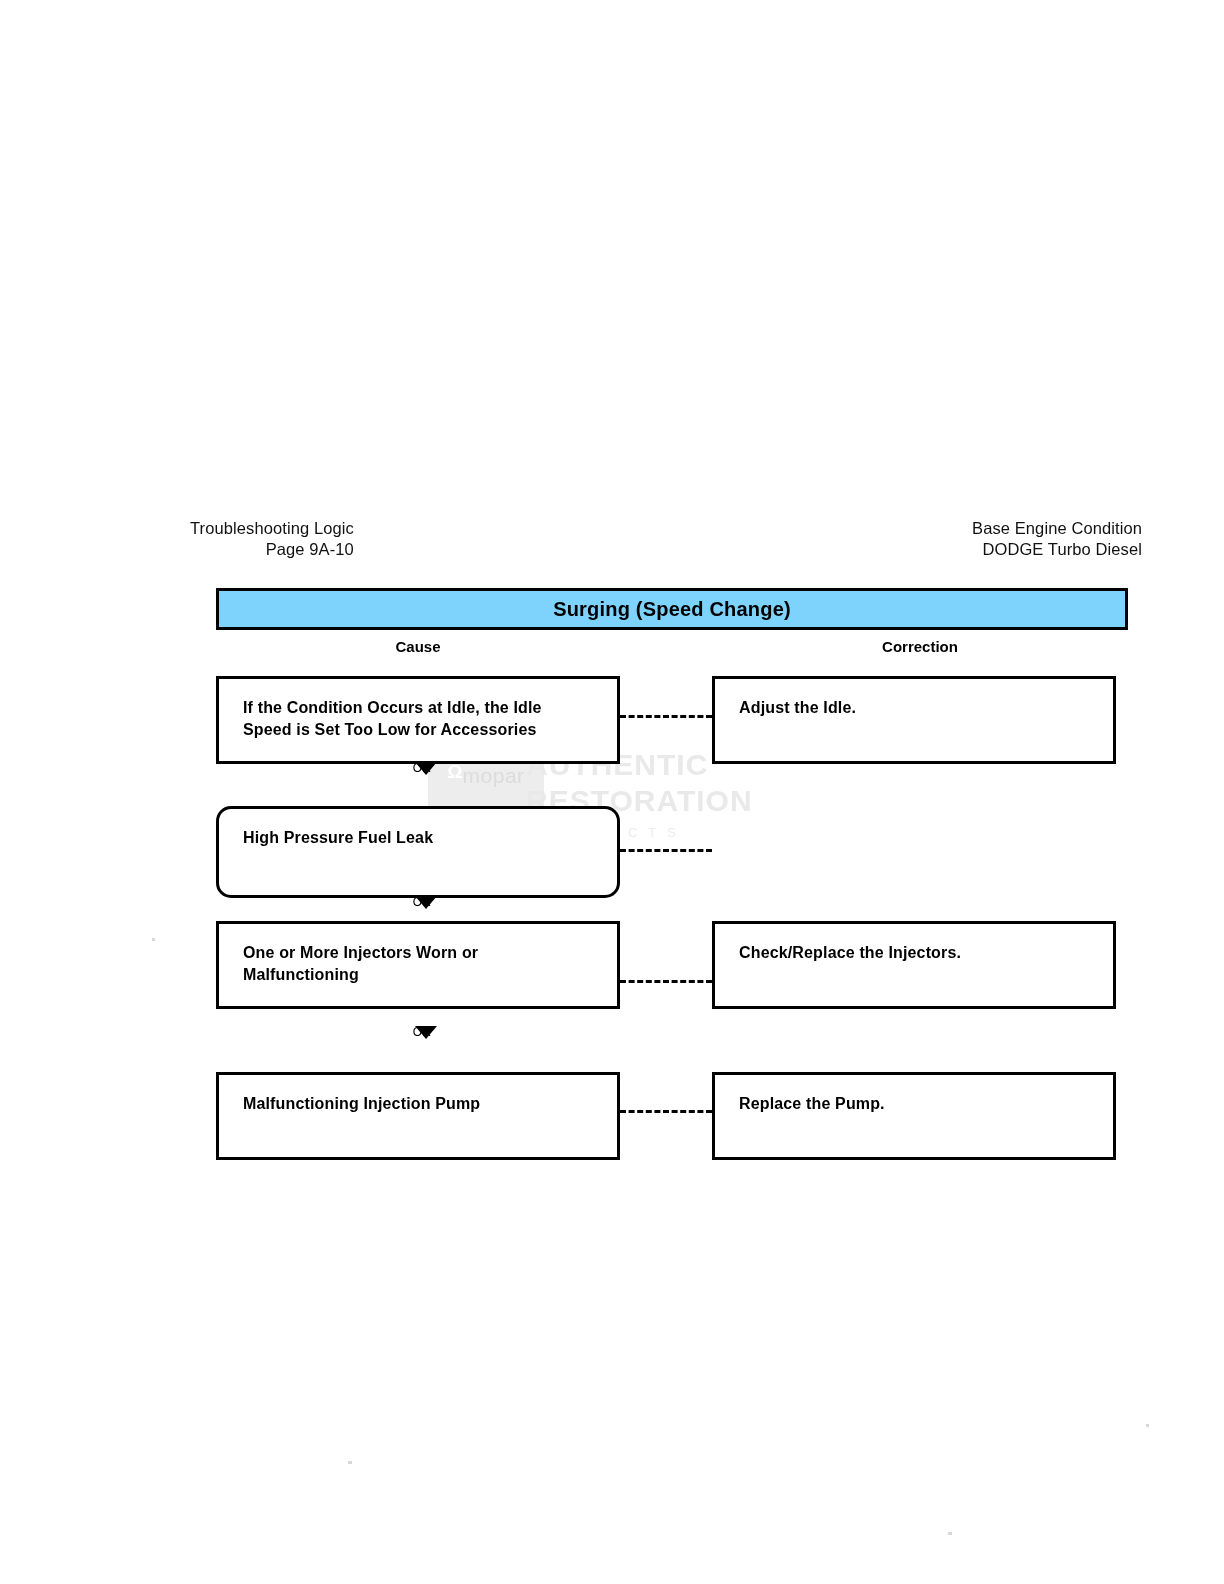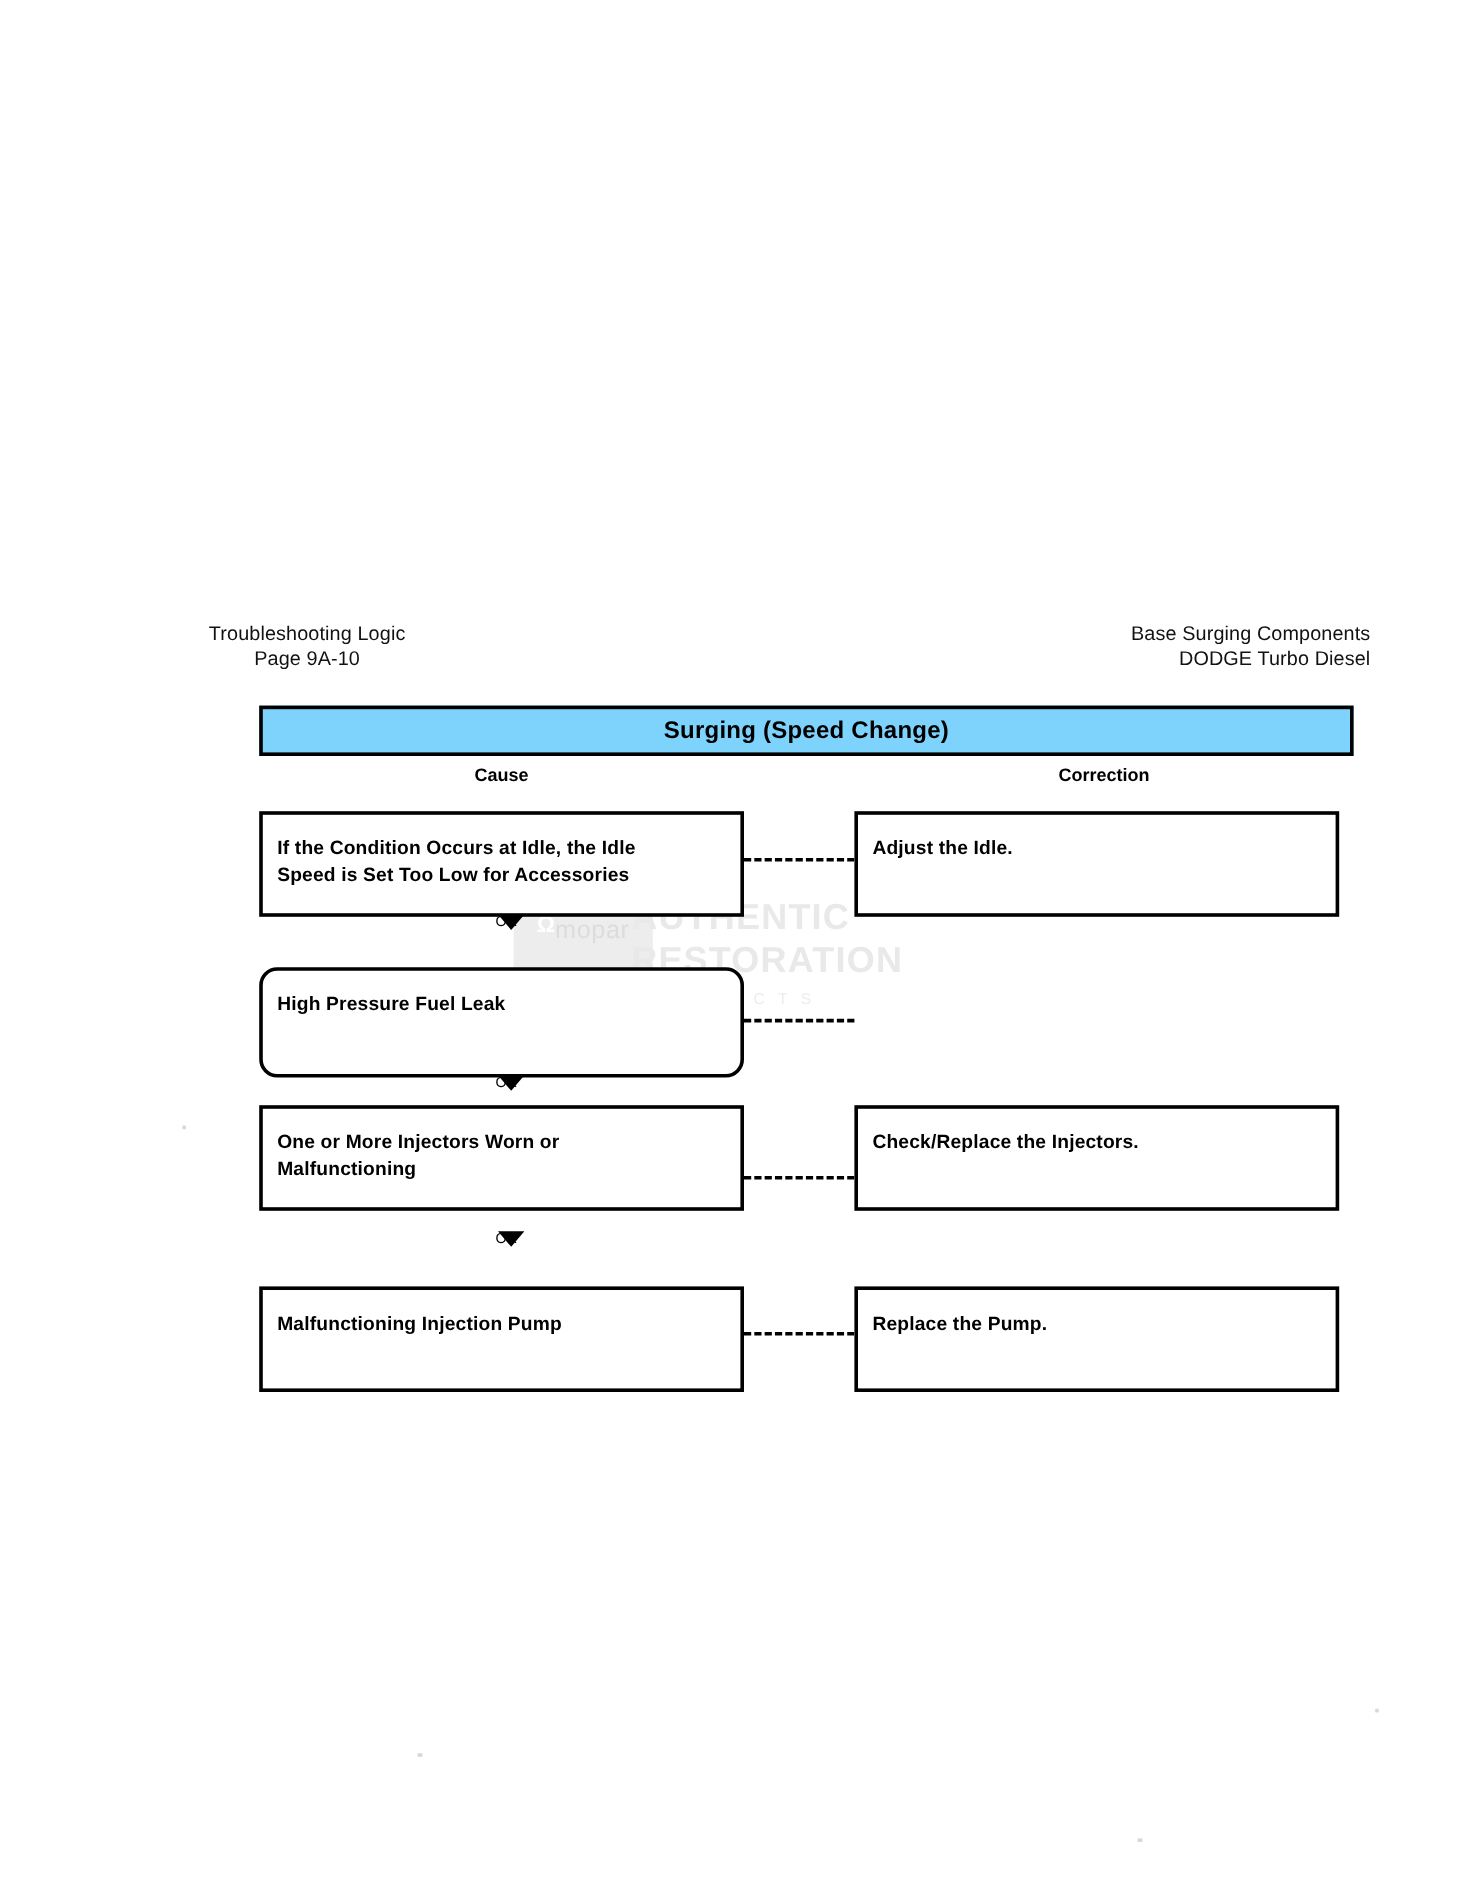--- a/index.html
+++ b/index.html
@@ -20,21 +20,21 @@
   .page-header {
     position: absolute;
     top: 518px;
     left: 174px;
     right: 82px;
     display: flex;
     justify-content: space-between;
     align-items: flex-start;
   }
   .hdr-block { line-height: 1.30; }
-  .hdr-left  { text-align: center;  }
+  .hdr-left  { text-align: right; margin-left: 16px;  }
   .hdr-right { text-align: right; }
   .hdr-line {
     font-size: 16.5px;
     font-weight: 400;
     letter-spacing: 0.1px;
     white-space: nowrap;
     color: #111;
   }
 
   
@@ -78,21 +78,21 @@
   }
   .col-head.cause      { left: 0px;   width: 404px; }
   .col-head.correction { left: 496px; width: 416px; }
 
   
   .node {
     position: absolute;
     box-sizing: border-box;
     border: 3px solid #000;
     background: #fff;
-    padding: 18px 26px 10px 12px;
+    padding: 18px 26px 10px 24px;
   }
   .node.cause      { left: 0px;   width: 404px; }
   .node.correction { left: 496px; width: 404px; }
 
   .node-text {
     font-size: 16px;
     font-weight: bold;
     line-height: 1.38;
     letter-spacing: 0.15px;
     color: #000;
@@ -232,21 +232,21 @@
     <div class="wm-line3">PRODUCTS</div>
   </div>
 </div>
 
 <div class="page-header">
   <div class="hdr-block hdr-left">
     <div class="hdr-line">Troubleshooting Logic</div>
     <div class="hdr-line">Page 9A-10</div>
   </div>
   <div class="hdr-block hdr-right">
-    <div class="hdr-line">Base Surging Components</div>
+    <div class="hdr-line">Base Engine Condition</div>
     <div class="hdr-line">DODGE Turbo Diesel</div>
   </div>
 </div>
 
 <div class="diagram">
 
   <div class="title-bar">
     <span class="title-text">Surging (Speed Change)</span>
   </div>
 

